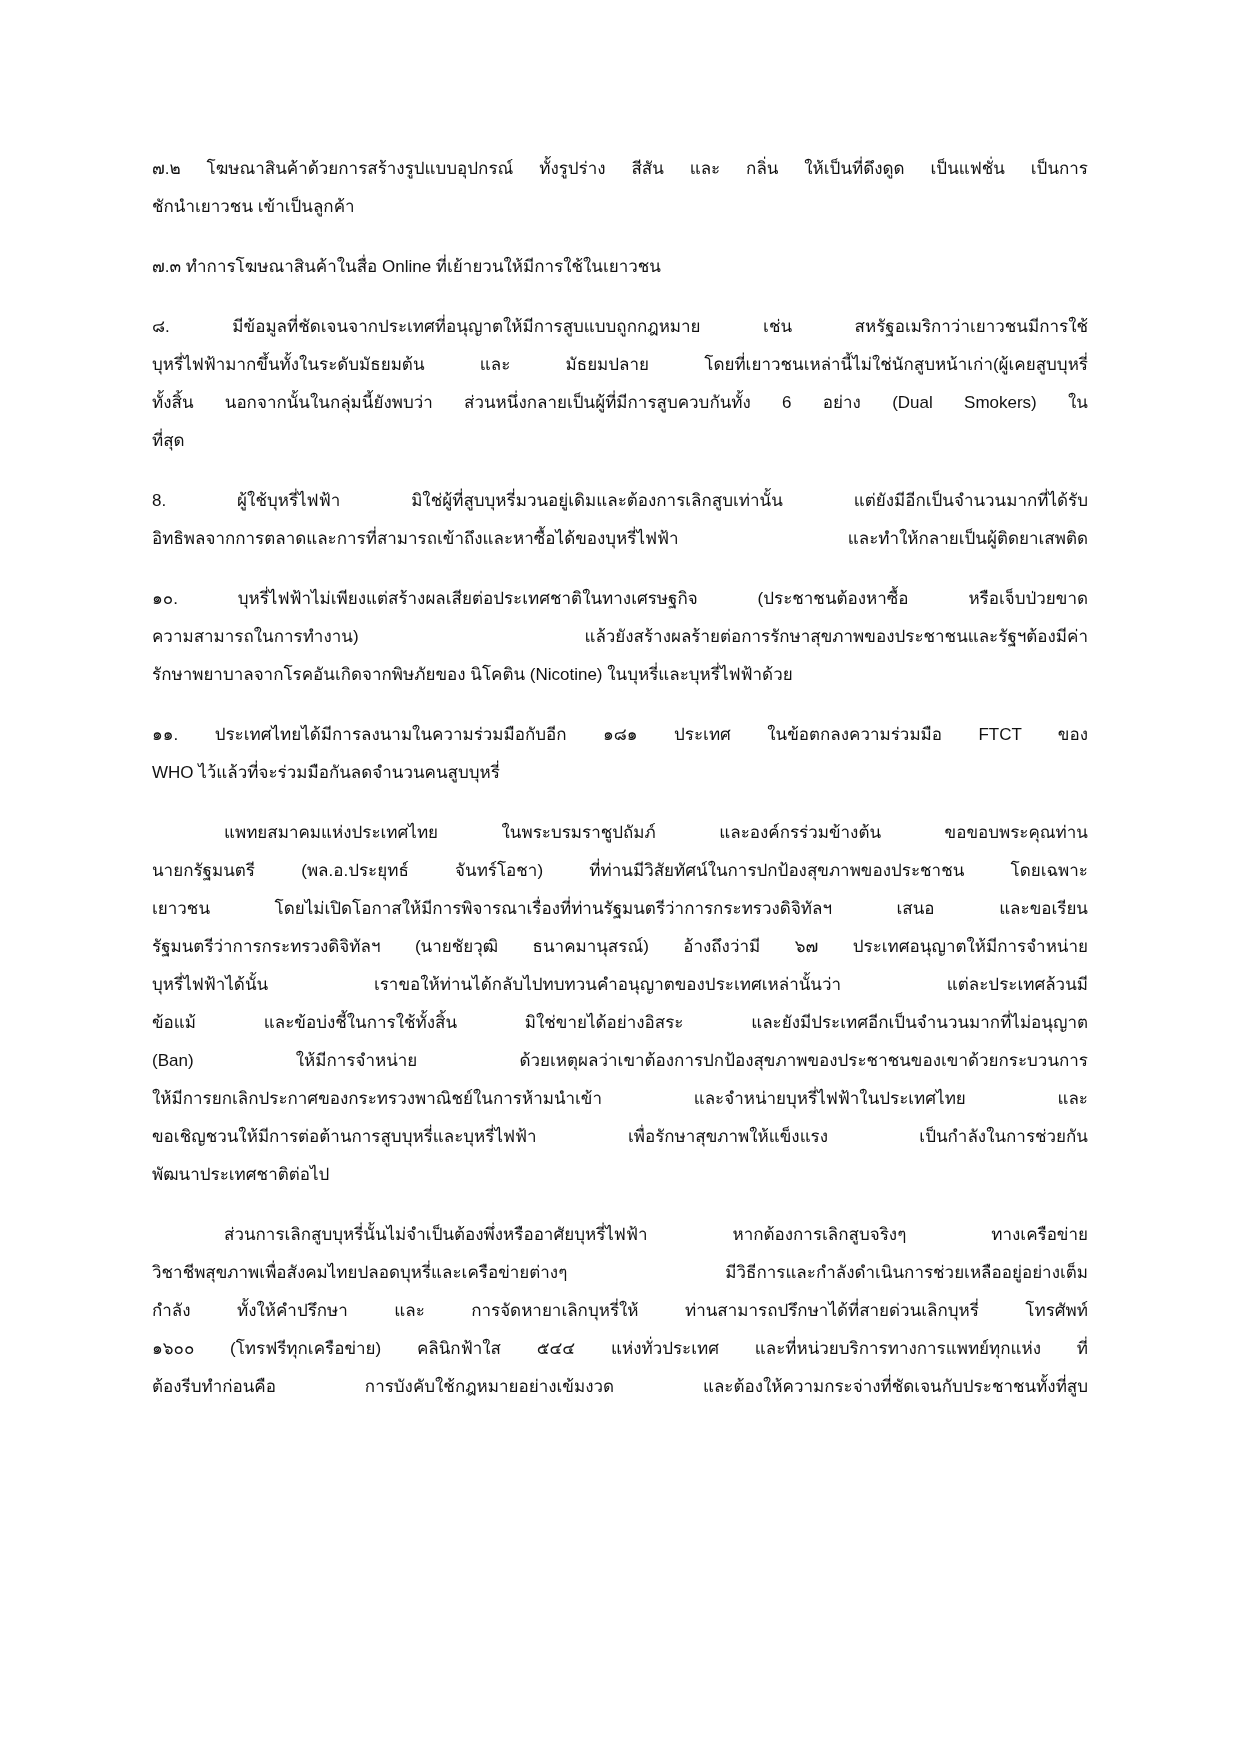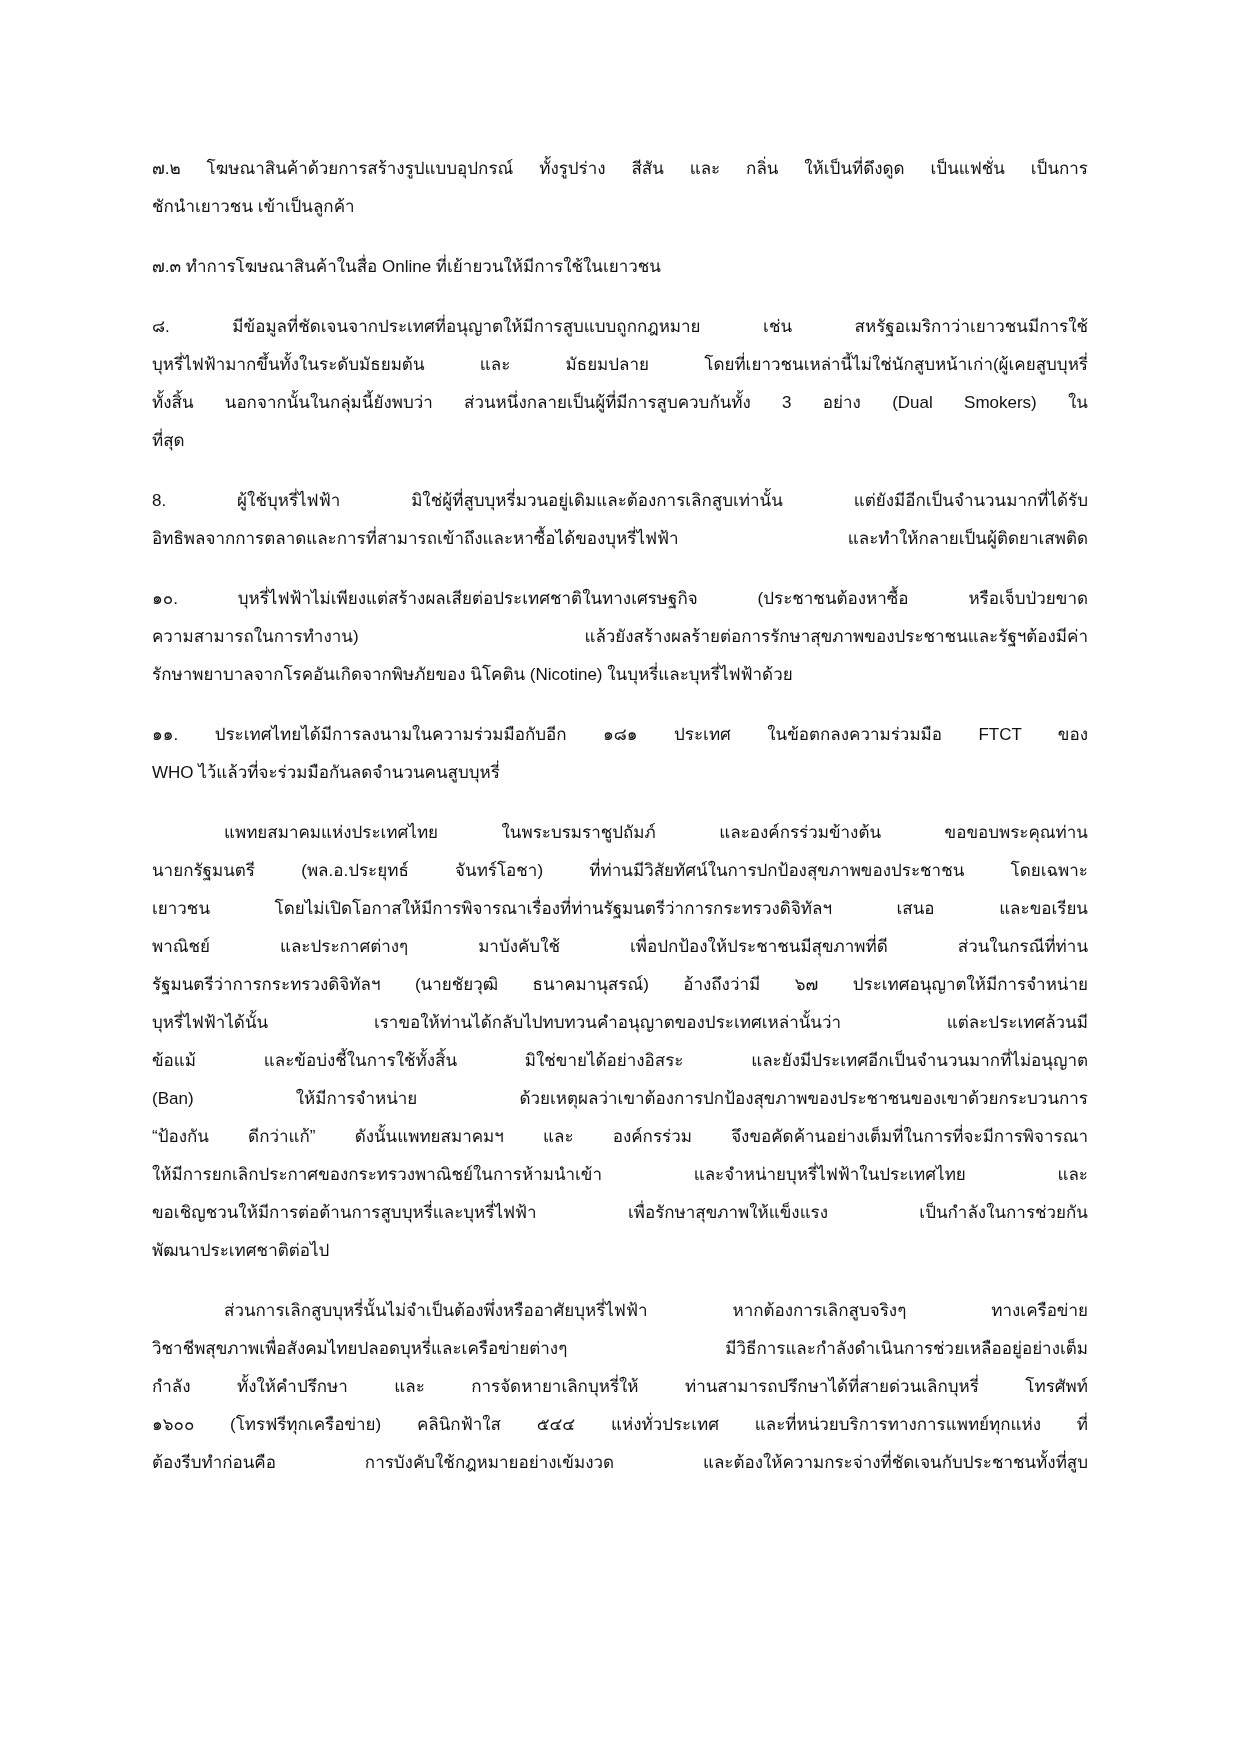--- a/index.html
+++ b/index.html
@@ -40,21 +40,21 @@
   <div class="gap-s"></div>
 
   <div class="para">
     <span class="line last">๗.๓ ทำการโฆษณาสินค้าในสื่อ Online ที่เย้ายวนให้มีการใช้ในเยาวชน</span>
   </div>
   <div class="gap-s"></div>
 
   <div class="para">
     <span class="line">๘. มีข้อมูลที่ชัดเจนจากประเทศที่อนุญาตให้มีการสูบแบบถูกกฎหมาย เช่น สหรัฐอเมริกาว่าเยาวชนมีการใช้</span>
     <span class="line">บุหรี่ไฟฟ้ามากขึ้นทั้งในระดับมัธยมต้น และ มัธยมปลาย โดยที่เยาวชนเหล่านี้ไม่ใช่นักสูบหน้าเก่า(ผู้เคยสูบบุหรี่</span>
-    <span class="line">ทั้งสิ้น นอกจากนั้นในกลุ่มนี้ยังพบว่า ส่วนหนึ่งกลายเป็นผู้ที่มีการสูบควบกันทั้ง 3 อย่าง (Dual Smokers) ใน</span>
+    <span class="line">ทั้งสิ้น นอกจากนั้นในกลุ่มนี้ยังพบว่า ส่วนหนึ่งกลายเป็นผู้ที่มีการสูบควบกันทั้ง 6 อย่าง (Dual Smokers) ใน</span>
     <span class="line last">ที่สุด</span>
   </div>
   <div class="gap-s"></div>
 
   <div class="para">
     <span class="line">8. ผู้ใช้บุหรี่ไฟฟ้า มิใช่ผู้ที่สูบบุหรี่มวนอยู่เดิมและต้องการเลิกสูบเท่านั้น  แต่ยังมีอีกเป็นจำนวนมากที่ได้รับ</span>
     <span class="line">อิทธิพลจากการตลาดและการที่สามารถเข้าถึงและหาซื้อได้ของบุหรี่ไฟฟ้า และทำให้กลายเป็นผู้ติดยาเสพติด</span>
   </div>
   <div class="gap-s"></div>
 
@@ -68,26 +68,24 @@
   <div class="para">
     <span class="line">๑๑. ประเทศไทยได้มีการลงนามในความร่วมมือกับอีก ๑๘๑ ประเทศ ในข้อตกลงความร่วมมือ FTCT ของ</span>
     <span class="line last">WHO ไว้แล้วที่จะร่วมมือกันลดจำนวนคนสูบบุหรี่</span>
   </div>
   <div class="gap-m"></div>
 
   <div class="para">
     <span class="line indent">แพทยสมาคมแห่งประเทศไทย ในพระบรมราชูปถัมภ์ และองค์กรร่วมข้างต้น ขอขอบพระคุณท่าน</span>
     <span class="line">นายกรัฐมนตรี (พล.อ.ประยุทธ์ จันทร์โอชา) ที่ท่านมีวิสัยทัศน์ในการปกป้องสุขภาพของประชาชน โดยเฉพาะ</span>
     <span class="line">เยาวชน โดยไม่เปิดโอกาสให้มีการพิจารณาเรื่องที่ท่านรัฐมนตรีว่าการกระทรวงดิจิทัลฯ เสนอ และขอเรียน</span>
-    <span class="line">พาณิชย์ และประกาศต่างๆ มาบังคับใช้ เพื่อปกป้องให้ประชาชนมีสุขภาพที่ดี ส่วนในกรณีที่ท่าน</span>
     <span class="line">รัฐมนตรีว่าการกระทรวงดิจิทัลฯ (นายชัยวุฒิ ธนาคมานุสรณ์) อ้างถึงว่ามี ๖๗ ประเทศอนุญาตให้มีการจำหน่าย</span>
     <span class="line">บุหรี่ไฟฟ้าได้นั้น   เราขอให้ท่านได้กลับไปทบทวนคำอนุญาตของประเทศเหล่านั้นว่า แต่ละประเทศล้วนมี</span>
     <span class="line">ข้อแม้ และข้อบ่งชี้ในการใช้ทั้งสิ้น มิใช่ขายได้อย่างอิสระ และยังมีประเทศอีกเป็นจำนวนมากที่ไม่อนุญาต</span>
     <span class="line">(Ban) ให้มีการจำหน่าย  ด้วยเหตุผลว่าเขาต้องการปกป้องสุขภาพของประชาชนของเขาด้วยกระบวนการ</span>
-    <span class="line">“ป้องกัน ดีกว่าแก้” ดังนั้นแพทยสมาคมฯ และ องค์กรร่วม จึงขอคัดค้านอย่างเต็มที่ในการที่จะมีการพิจารณา</span>
     <span class="line">ให้มีการยกเลิกประกาศของกระทรวงพาณิชย์ในการห้ามนำเข้า และจำหน่ายบุหรี่ไฟฟ้าในประเทศไทย  และ</span>
     <span class="line">ขอเชิญชวนให้มีการต่อต้านการสูบบุหรี่และบุหรี่ไฟฟ้า เพื่อรักษาสุขภาพให้แข็งแรง เป็นกำลังในการช่วยกัน</span>
     <span class="line last">พัฒนาประเทศชาติต่อไป</span>
   </div>
   <div class="gap-m"></div>
 
   <div class="para">
     <span class="line indent">ส่วนการเลิกสูบบุหรี่นั้นไม่จำเป็นต้องพึ่งหรืออาศัยบุหรี่ไฟฟ้า  หากต้องการเลิกสูบจริงๆ ทางเครือข่าย</span>
     <span class="line">วิชาชีพสุขภาพเพื่อสังคมไทยปลอดบุหรี่และเครือข่ายต่างๆ มีวิธีการและกำลังดำเนินการช่วยเหลืออยู่อย่างเต็ม</span>
     <span class="line">กำลัง ทั้งให้คำปรึกษา และ การจัดหายาเลิกบุหรี่ให้ ท่านสามารถปรึกษาได้ที่สายด่วนเลิกบุหรี่ โทรศัพท์</span>

